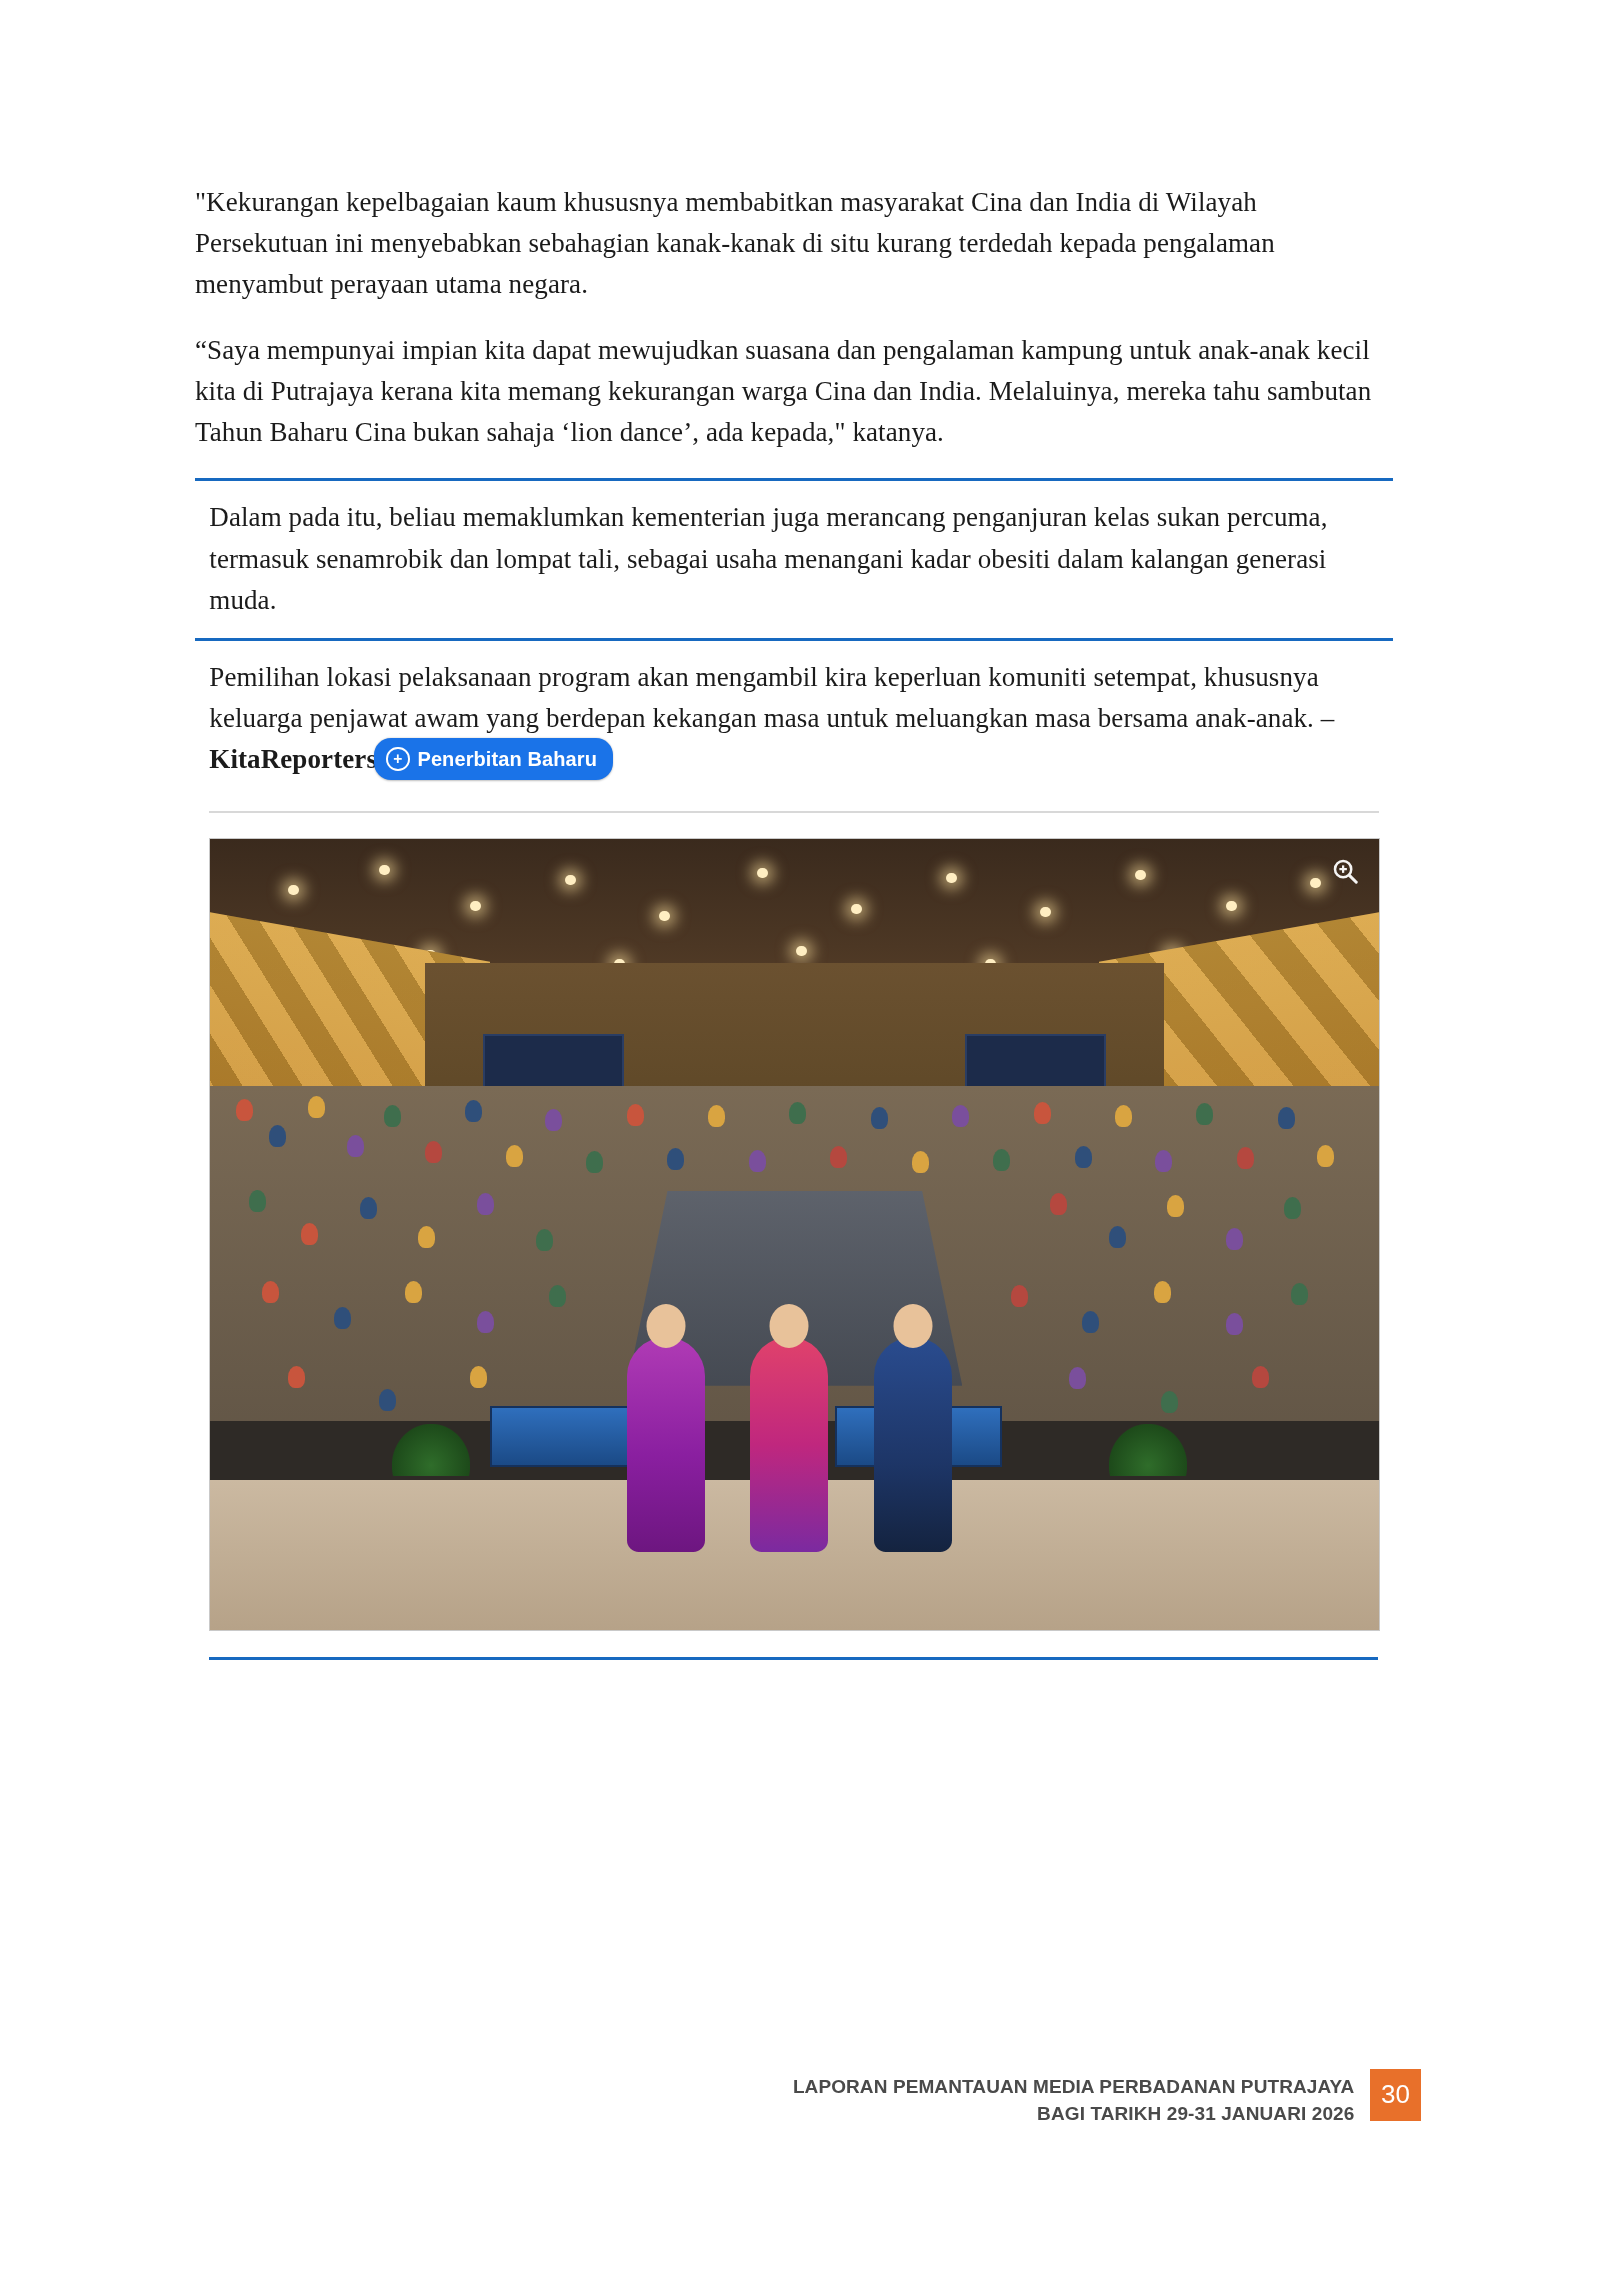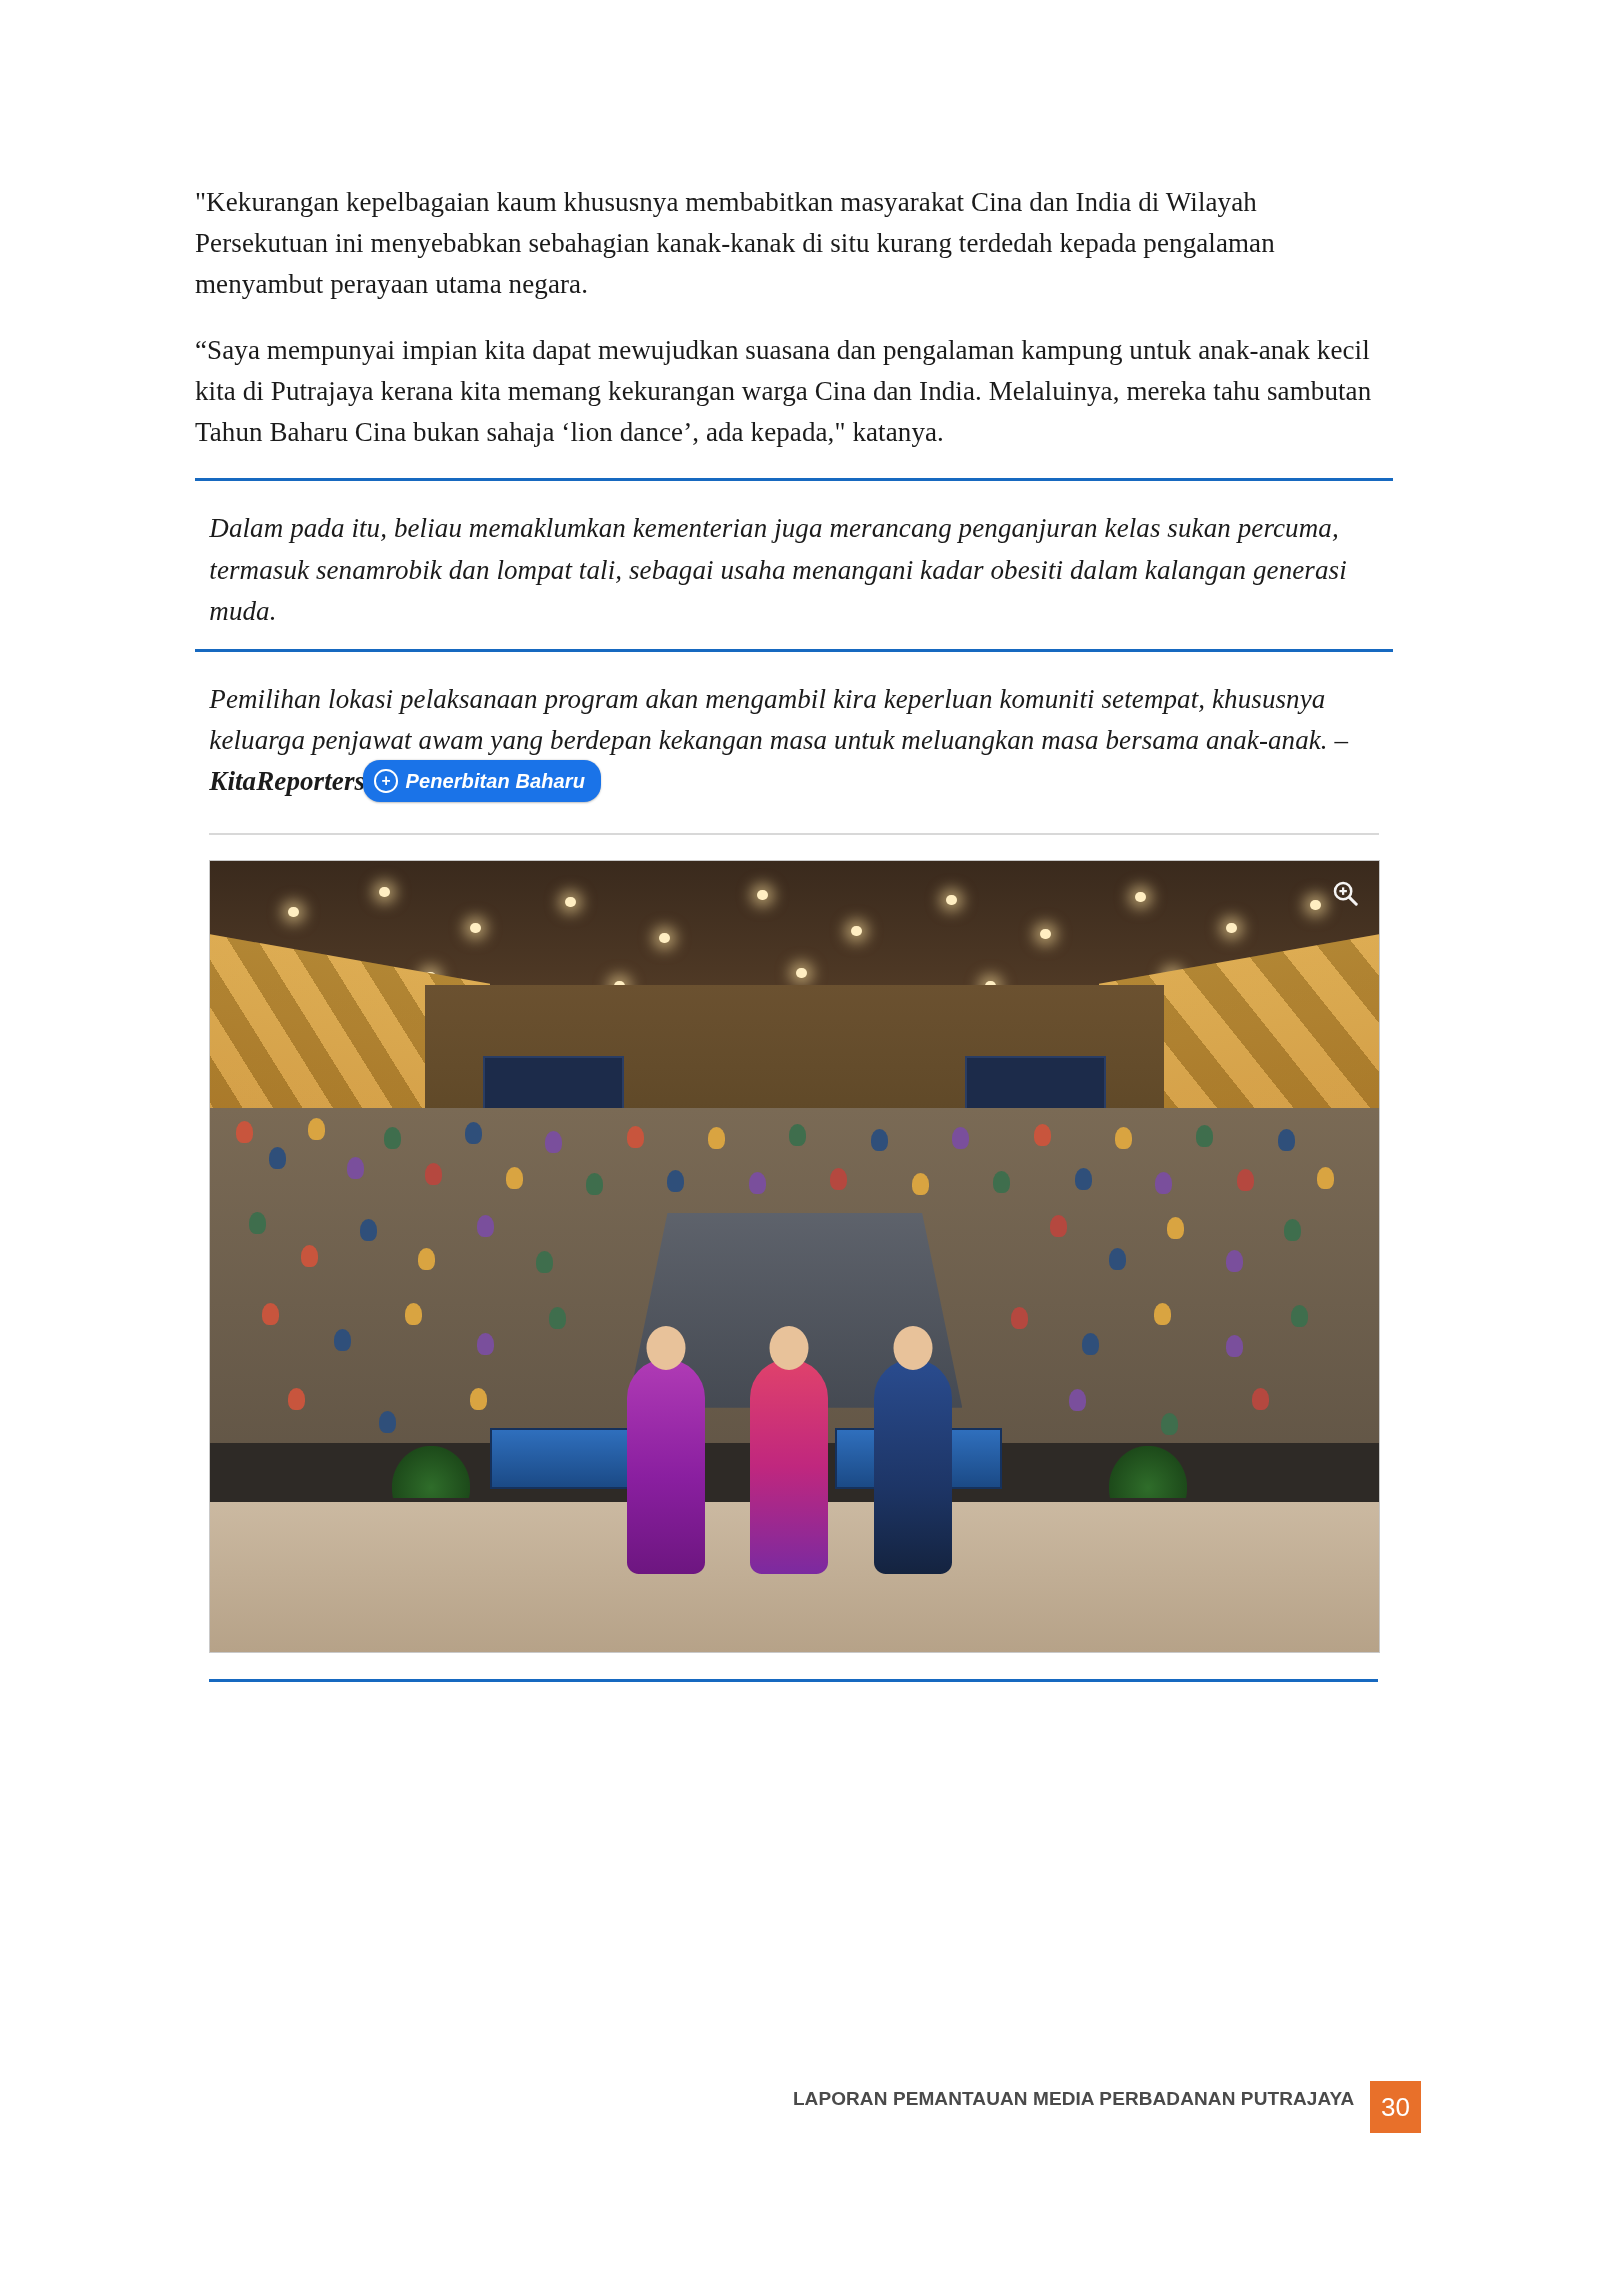--- a/index.html
+++ b/index.html
@@ -46,22 +46,21 @@
     background: #1769c0;
     width: 100%;
     margin: 17px 0 0 0;
   }
 
   .block-indent {
     padding-left: 14.3px;
   }
 
   .block-section {
-    margin-top: 27px;
-    font-style: italic;
+    margin-top: 16px;
   }
 
   .bold-src {
     font-weight: bold;
   }
 
   .badge {
     display: inline-flex;
     align-items: center;
     gap: 7.8px;
@@ -407,18 +406,19 @@
       </div>
 
     </div>
 
     <div class="rule-blue" style="margin-top:26px;margin-left:14.3px;width:1169px"></div>
   </div>
 
   <div class="footer">
     <div class="footer-text">
       <div>LAPORAN PEMANTAUAN MEDIA PERBADANAN PUTRAJAYA</div>
+      <div>BAGI TARIKH 29-31 JANUARI 2026</div>
     </div>
     <div class="page-num">30</div>
   </div>
 
 </div>
 
 
 </body></html>

